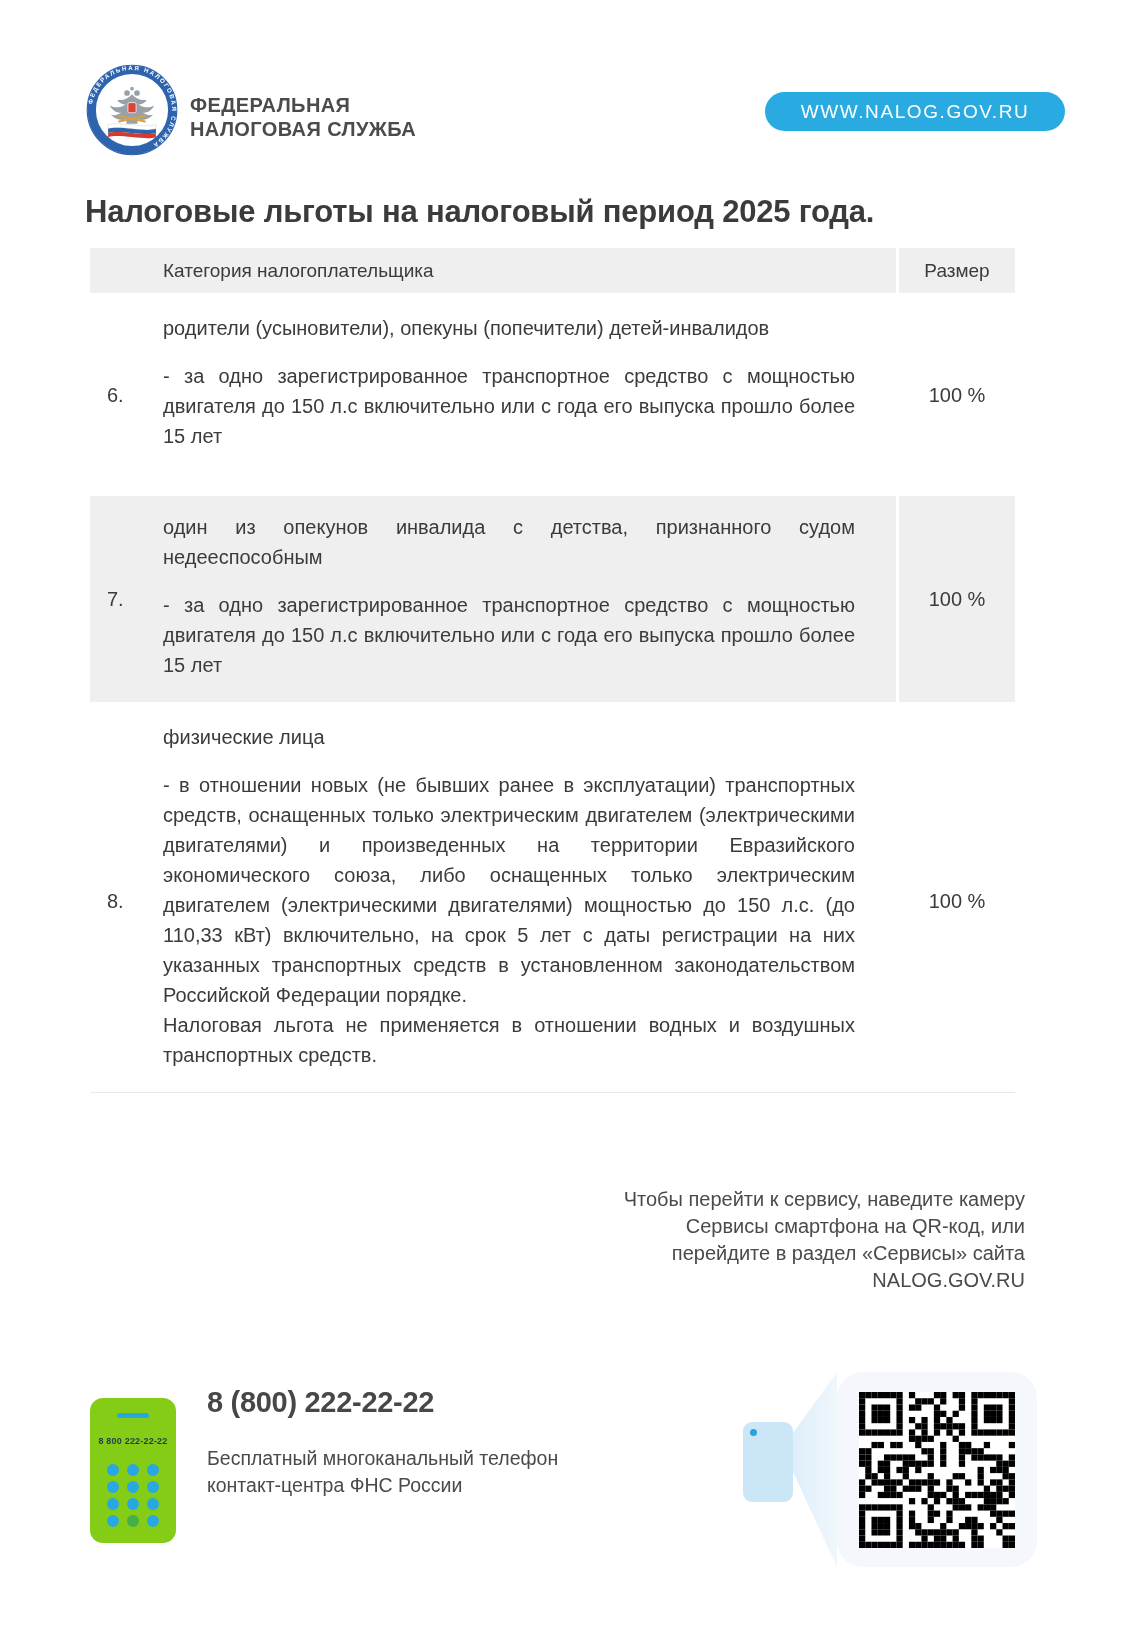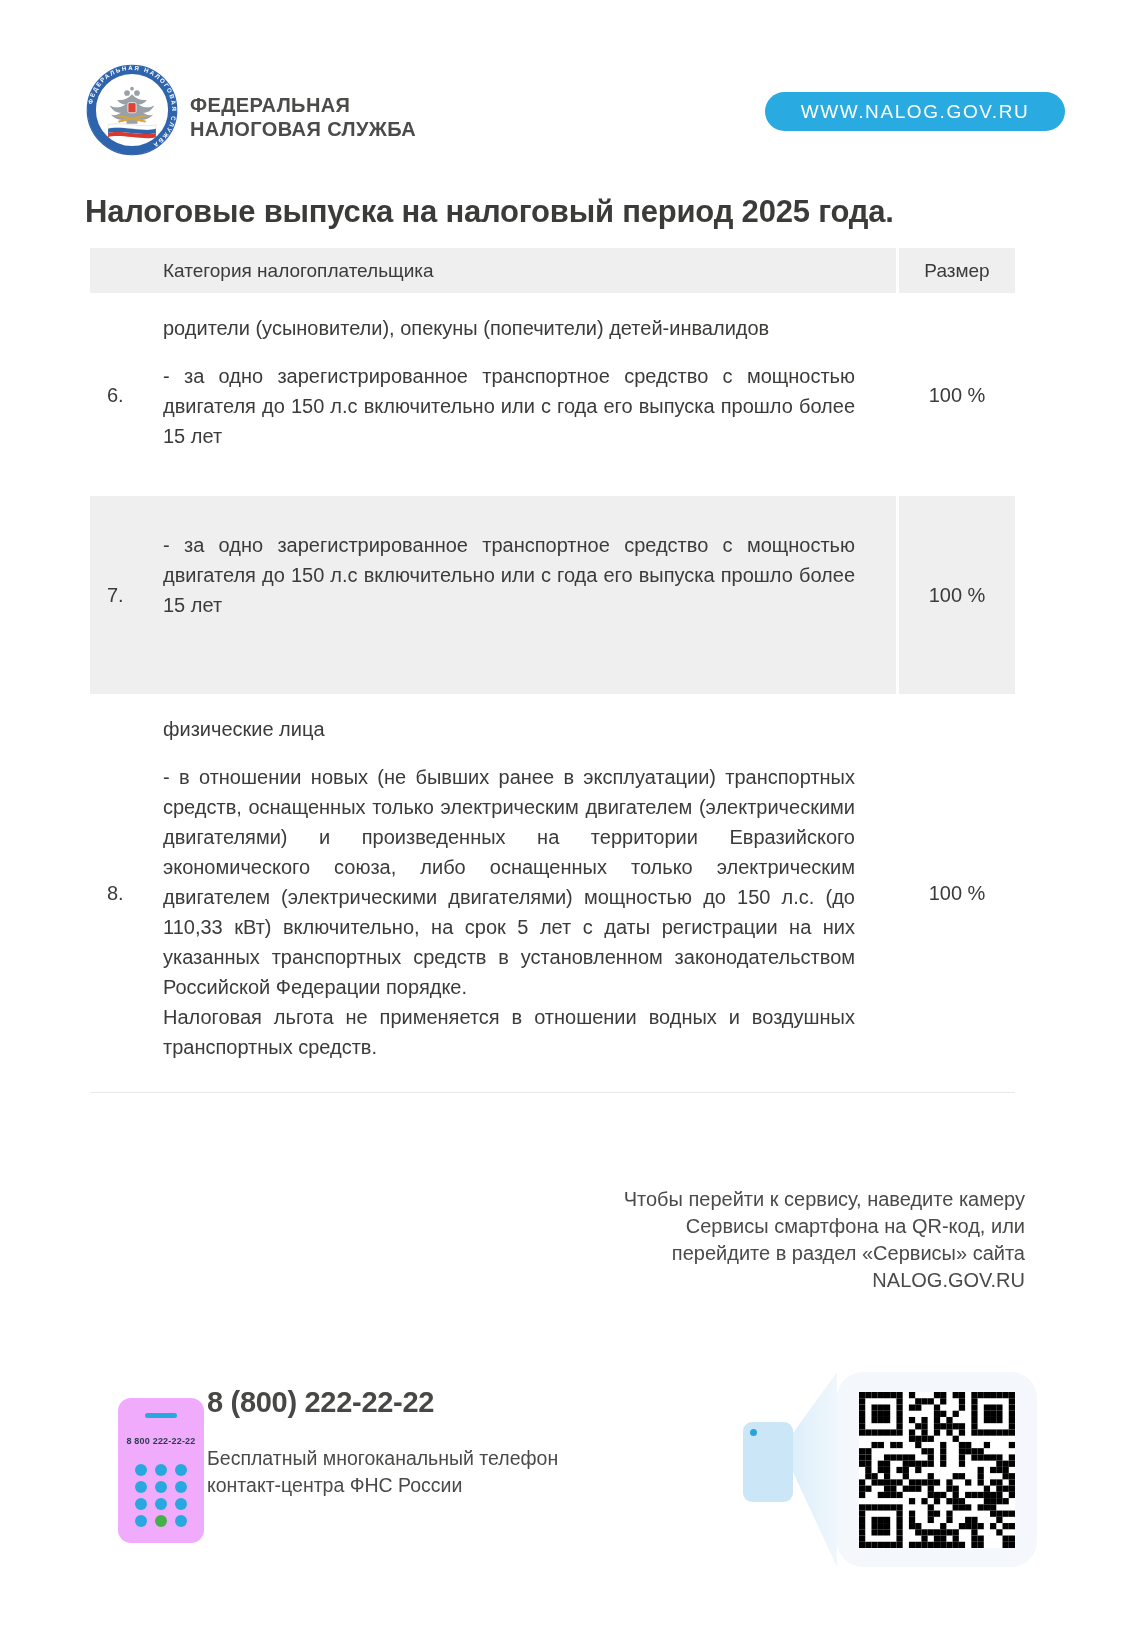--- a/index.html
+++ b/index.html
@@ -69,21 +69,21 @@
 
   
   .qr-instruction {
     position:absolute; left:555px; top:1186px; width:470px;
     font-size:20px; line-height:27px; color:#4a4a49;text-align:right;
   }
 
   
   .phone-icon {
     position:absolute; left:90px; top:1398px; width:86px; height:145px;
-    background:#f0abfc; border-radius:13px;margin-left:28px;
+    background:#84cc16; border-radius:13px;
   }
   .phone-icon .speaker {
     position:absolute; top:15px; left:50%; transform:translateX(-50%);
     width:32px; height:5px; border-radius:3px; background:#29a8e0;
   }
   .phone-icon .plabel {
     position:absolute; top:38px; width:100%; text-align:center;
     font-size:9px; font-weight:bold; color:#2b3c4e; letter-spacing:.2px;
   }
   .keypad {
@@ -149,21 +149,21 @@
   </g>
 </svg>
 
 <div class="logo-text">
   <div>ФЕДЕРАЛЬНАЯ</div>
   <div>НАЛОГОВАЯ СЛУЖБА</div>
 </div>
 
 <button class="site-btn">WWW.NALOG.GOV.RU</button>
 
-<h1 class="page-title"><span class="b">Налоговые выпуска</span><span> на налоговый период 2025 года.</span></h1>
+<h1 class="page-title"><span class="b">Налоговые льготы</span><span> на налоговый период 2025 года.</span></h1>
 
 <div class="benefits-table">
 
   <div class="trow head">
     <div class="cell-main">
       <div class="numcol"></div>
       <div class="textcol">Категория налогоплательщика</div>
     </div>
     <div class="cell-size">Размер</div>
   </div>
@@ -176,20 +176,21 @@
         <p class="benefit">- за одно зарегистрированное транспортное средство с мощностью двигателя до 150 л.с включительно или с года его выпуска прошло более 15 лет</p>
       </div>
     </div>
     <div class="cell-size">100 %</div>
   </div>
 
   <div class="trow r7 shaded">
     <div class="cell-main">
       <div class="numcol">7.</div>
       <div class="textcol">
+        <p class="category">один из опекунов инвалида с детства, признанного судом недееспособным</p>
         <p class="benefit">- за одно зарегистрированное транспортное средство с мощностью двигателя до 150 л.с включительно или с года его выпуска прошло более 15 лет</p>
       </div>
     </div>
     <div class="cell-size">100 %</div>
   </div>
 
   <div class="trow r8">
     <div class="cell-main">
       <div class="numcol">8.</div>
       <div class="textcol">

